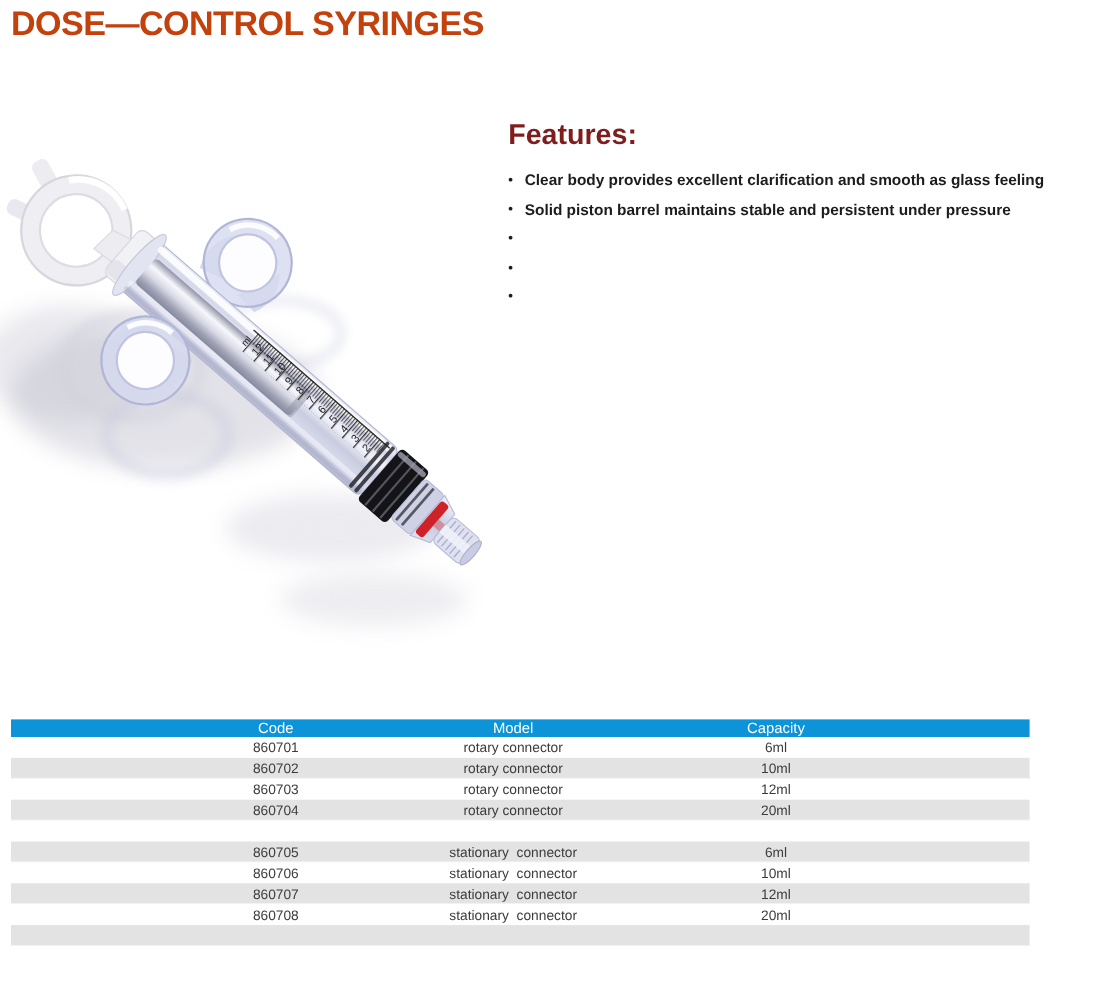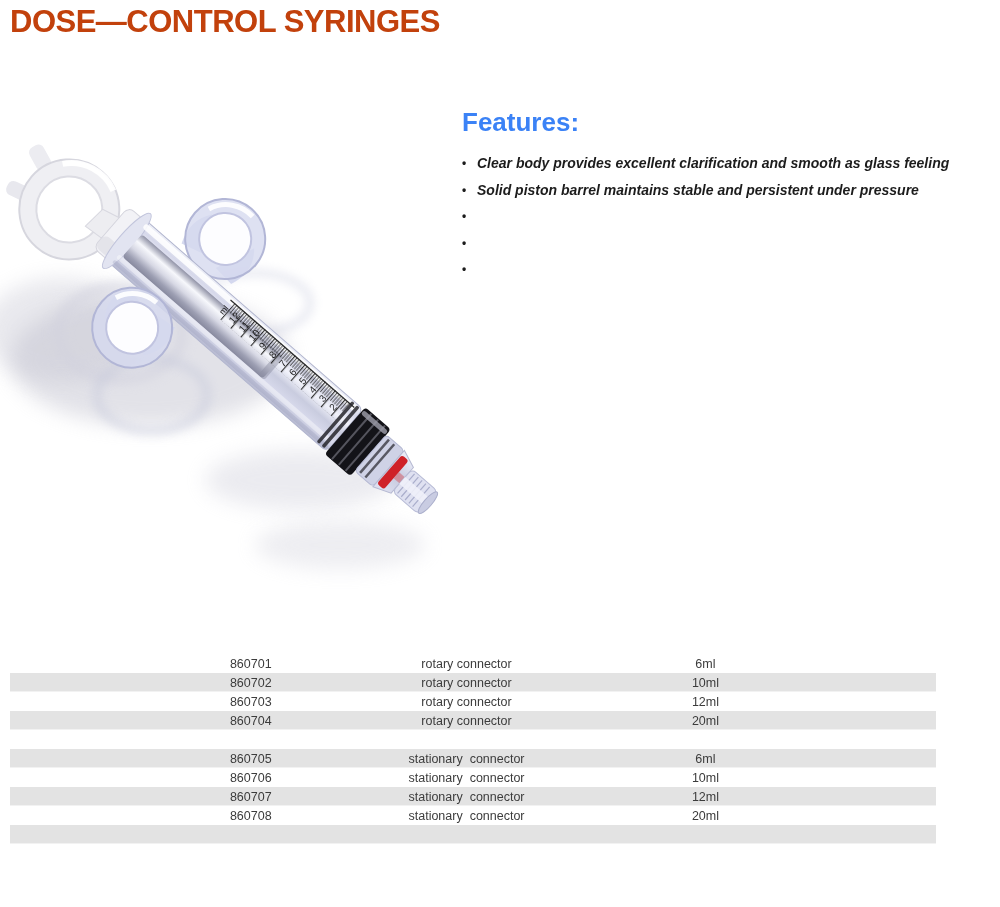--- a/index.html
+++ b/index.html
@@ -11,24 +11,24 @@
               font-weight:bold;letter-spacing:-0.5px;color:#c2410c;margin:0;}
 
   
   .photo{position:absolute;left:0;top:108px;width:450px;height:480px;}
   .photo svg{overflow:visible;}
   .sc{font-family:"Liberation Sans",sans-serif;font-size:10px;fill:#1d1d1d;}
   .sc-unit{font-size:8.5px;}
 
   
   .features{position:absolute;left:462px;top:106px;width:525px;}
-  .features-heading{font-size:26px;font-weight:bold;color:#3b82f6;margin:0 0 12px 0;line-height:32px;}
+  .features-heading{font-size:26px;font-weight:bold;color:#7f1d1d;margin:0 0 12px 0;line-height:32px;}
   .feature-item{display:flex;font-size:14px;font-weight:bold;color:#1c1c1c;line-height:26.5px;}
   .feature-bullet{flex:none;width:15px;font-size:12px;}
-  .feature-text{white-space:pre-line;font-style:italic;}
+  .feature-text{white-space:pre-line;}
 
   
   .spec-table{position:absolute;left:10px;top:654px;width:926px;font-size:12.5px;color:#3c3c3c;}
   .t-head{height:16px;line-height:16px;background:#0c93d8;color:#ffffff;
           position:relative;font-size:13.5px;}
   .t-row{height:19px;line-height:20px;position:relative;background:#ffffff;}
   .t-row.alt{background:#e3e3e3;box-shadow:inset 0 -1px 0 #f2f2f2;}
   .t-row.gap{background:#ffffff;}
   .cell{position:absolute;top:0;transform:translateX(-50%);white-space:pre;}
   .c-code{left:26%;}
@@ -196,20 +196,25 @@
   </div>
   <div class="feature-item">
     <span class="feature-bullet">•</span>
   </div>
   <div class="feature-item">
     <span class="feature-bullet">•</span>
   </div>
 </section>
 
 <div class="spec-table">
+  <div class="t-head">
+    <span class="cell c-code">Code</span>
+    <span class="cell c-model">Model</span>
+    <span class="cell c-cap">Capacity</span>
+  </div>
 
   <div class="t-row">
     <span class="cell c-code">860701</span>
     <span class="cell c-model">rotary connector</span>
     <span class="cell c-cap">6ml</span>
   </div>
   <div class="t-row alt">
     <span class="cell c-code">860702</span>
     <span class="cell c-model">rotary connector</span>
     <span class="cell c-cap">10ml</span>

